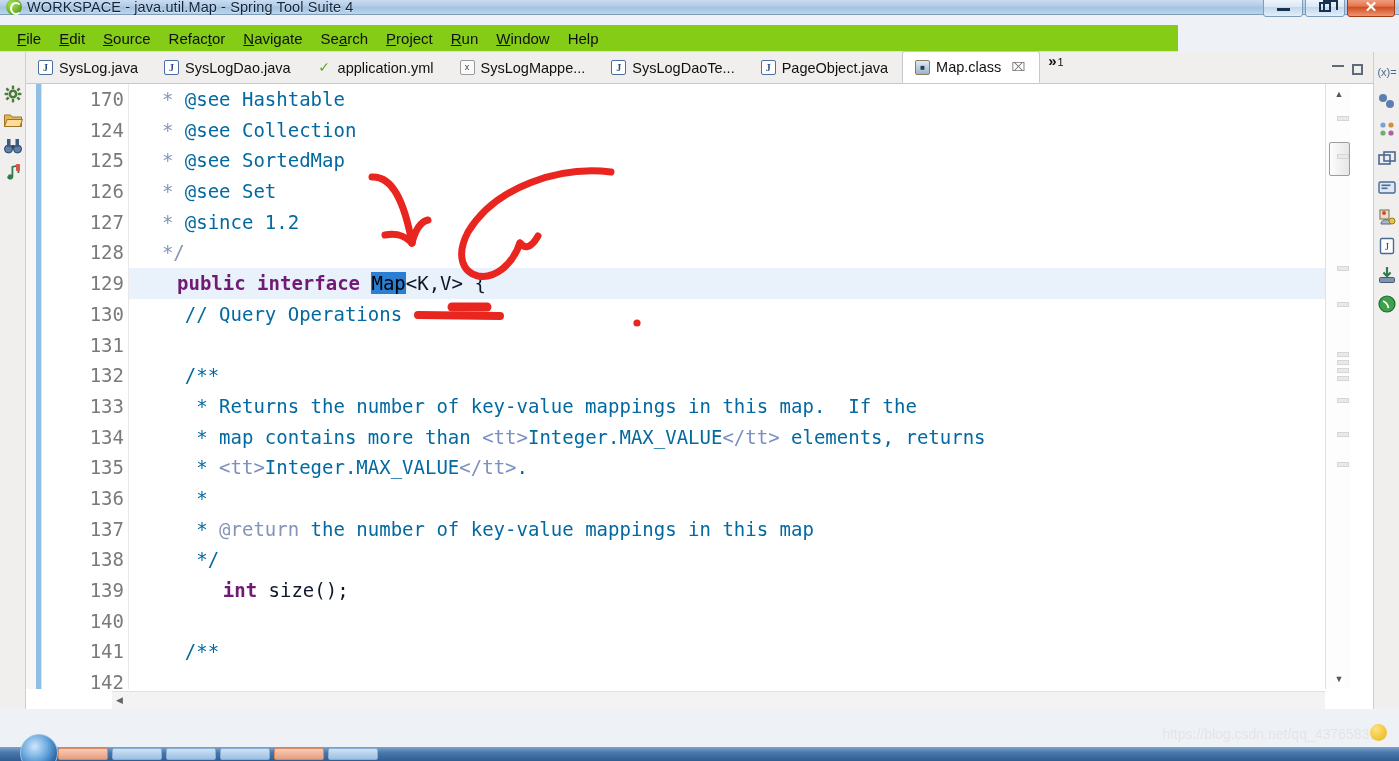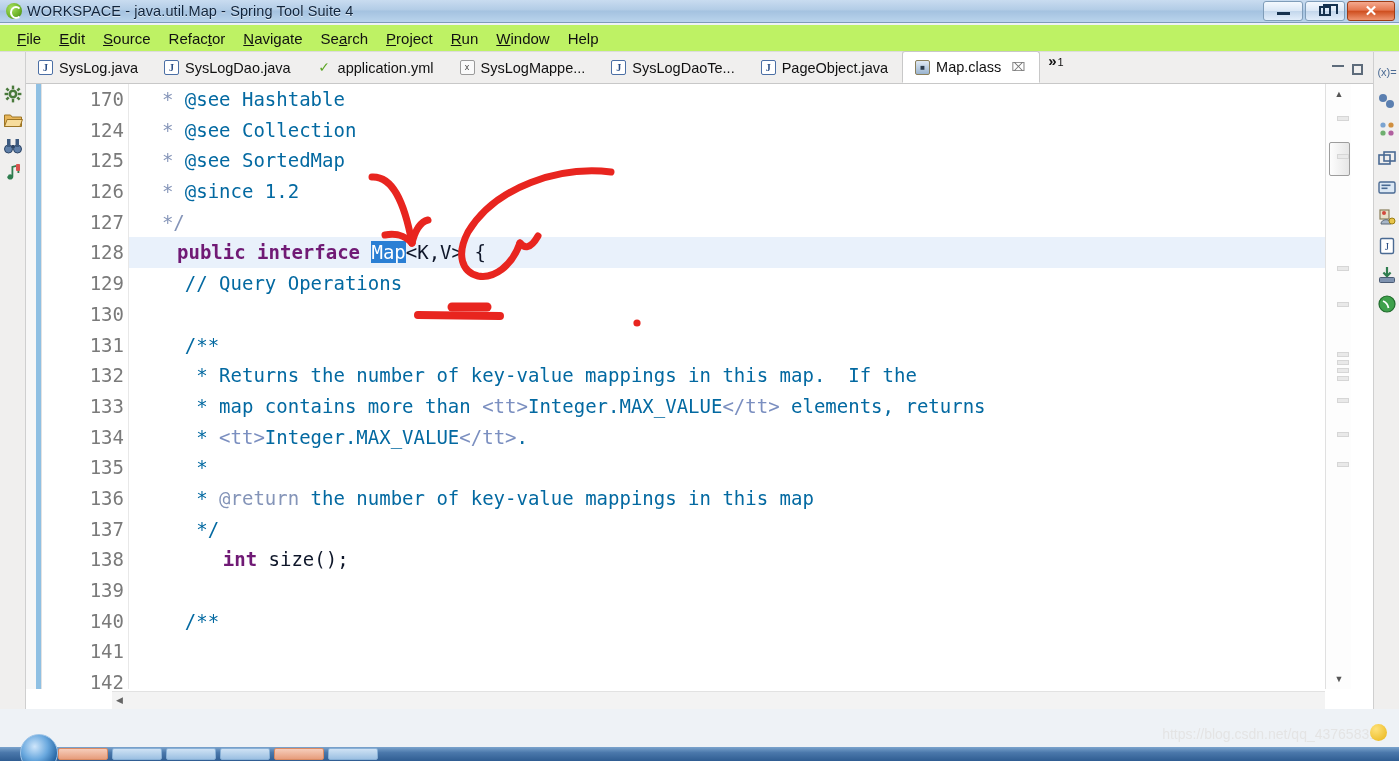--- a/index.html
+++ b/index.html
@@ -11,21 +11,21 @@
     background: #d8e4ef;
   }
   #app {
     position: relative;
     width: 1399px; height: 761px;
     background: #eef2f6;
   }
 
   
   .titlebar {
-    position: absolute; left: 0; top: 0; width: 1399px; height: 23px;
+    position: absolute; left: 0; top: 0; width: 1399px; height: 15px;
     background: linear-gradient(to bottom, #c9dcf0 0%, #b2cce6 45%, #a4c2e0 50%, #bad4ec 100%);
     border-bottom: 1px solid #7f9db9;
     display: flex; align-items: center;
   }
   .tb-icon {
     width: 16px; height: 16px; margin-left: 6px; margin-right: 5px;
     border-radius: 50%;
     background: radial-gradient(circle at 35% 32%, #a8e05f 0%, #6fb52a 55%, #3c7a0e 100%);
     position: relative; flex: 0 0 auto;
   }
@@ -54,22 +54,22 @@
   .glyph-min { width: 13px; height: 3px; background: #16324f; margin-top: 6px; }
   .glyph-res { width: 12px; height: 10px; border: 2px solid #16324f; position: relative; }
   .glyph-res::before {
     content:""; position:absolute; left:2px; top:-4px; width:11px; height:8px;
     border:2px solid #16324f; border-bottom:none;
   }
   .glyph-x { font-size: 15px; line-height: 1; font-family: "Liberation Sans", sans-serif; }
 
   
   .menubar {
-    position: absolute; left: 0; top: 25px; width: 1399px; height: 27px;
-    background: #bef264; display: flex; align-items: center;
+    position: absolute; left: 0; top: 25px; width: 1178px; height: 27px;
+    background: #84cc16; display: flex; align-items: center;
     padding-left: 8px; border-bottom: 1px solid #dcdcdc;
   }
   .menu-item {
     font-size: 15px; color: #111; padding: 2px 9px; white-space: nowrap;
   }
   .menu-item .u { text-decoration: underline; }
 
   
   .leftrail {
     position: absolute; left: 0; top: 52px; width: 26px; height: 657px;
@@ -168,21 +168,21 @@
     position: absolute; right: -13px; top: 50%; transform: translateY(-50%);
     width: 11px; height: 11px; border: 1px solid #9aa7b4; border-radius: 50%;
     background: #fff; color: #5c6a78; font-size: 9px; line-height: 9px; text-align: center;
   }
   .code-pane .line { padding-left: 10px; color: #222; }
   .line.hl { background: #e9f1fb; }
   .cmt  { color: #0369a1; }
   .cmt-dim { color: #8494b8; }
   .tag  { color: #7b8fc0; }
   .kw   { color: #701a75; font-weight: bold; margin-left: 38px; }
-  .sel  { background: #2a7fd4; color: #ffffff; }
+  .sel  { background: #2a7fd4; color: #000000; }
   .plain{ color: #0f172a; margin-top: 27px; }
 
   
   .vscroll {
     position: absolute; right: 22px; top: 0; width: 26px; height: 605px;
     background: #fdfdfd; border-left: 1px solid #e0e0e0;
   }
   .vs-arrow {
     position: absolute; left: 0; width: 26px; height: 16px;
     display: flex; align-items: center; justify-content: center;
@@ -418,20 +418,21 @@
         <div class="line">138</div>
         <div class="line">139</div>
         <div class="line">140</div>
         <div class="line">141<span class="fold">⊖</span></div>
         <div class="line">142</div>
       </div>
     <div class="code-pane" id="codepane">
         <div class="line"><span class="cmt-dim">  * </span><span class="cmt">@see Hashtable</span></div>
         <div class="line"><span class="cmt-dim">  * </span><span class="cmt">@see Collection</span></div>
         <div class="line"><span class="cmt-dim">  * </span><span class="cmt">@see SortedMap</span></div>
+        <div class="line"><span class="cmt-dim">  * </span><span class="cmt">@see Set</span></div>
         <div class="line"><span class="cmt-dim">  * </span><span class="cmt">@since 1.2</span></div>
         <div class="line"><span class="cmt-dim">  */</span></div>
         <div class="line hl"><span class="kw">public interface </span><span class="sel">Map</span><span class="plain">&lt;K,V&gt; {</span></div>
         <div class="line"><span class="cmt">    // Query Operations</span></div>
         <div class="line"><span class="plain"></span></div>
         <div class="line"><span class="cmt">    /**</span></div>
         <div class="line"><span class="cmt">     * Returns the number of key-value mappings in this map.  If the</span></div>
         <div class="line"><span class="cmt">     * map contains more than </span><span class="tag">&lt;tt&gt;</span><span class="cmt">Integer.MAX_VALUE</span><span class="tag">&lt;/tt&gt;</span><span class="cmt"> elements, returns</span></div>
         <div class="line"><span class="cmt">     * </span><span class="tag">&lt;tt&gt;</span><span class="cmt">Integer.MAX_VALUE</span><span class="tag">&lt;/tt&gt;</span><span class="cmt">.</span></div>
         <div class="line"><span class="cmt">     *</span></div>

